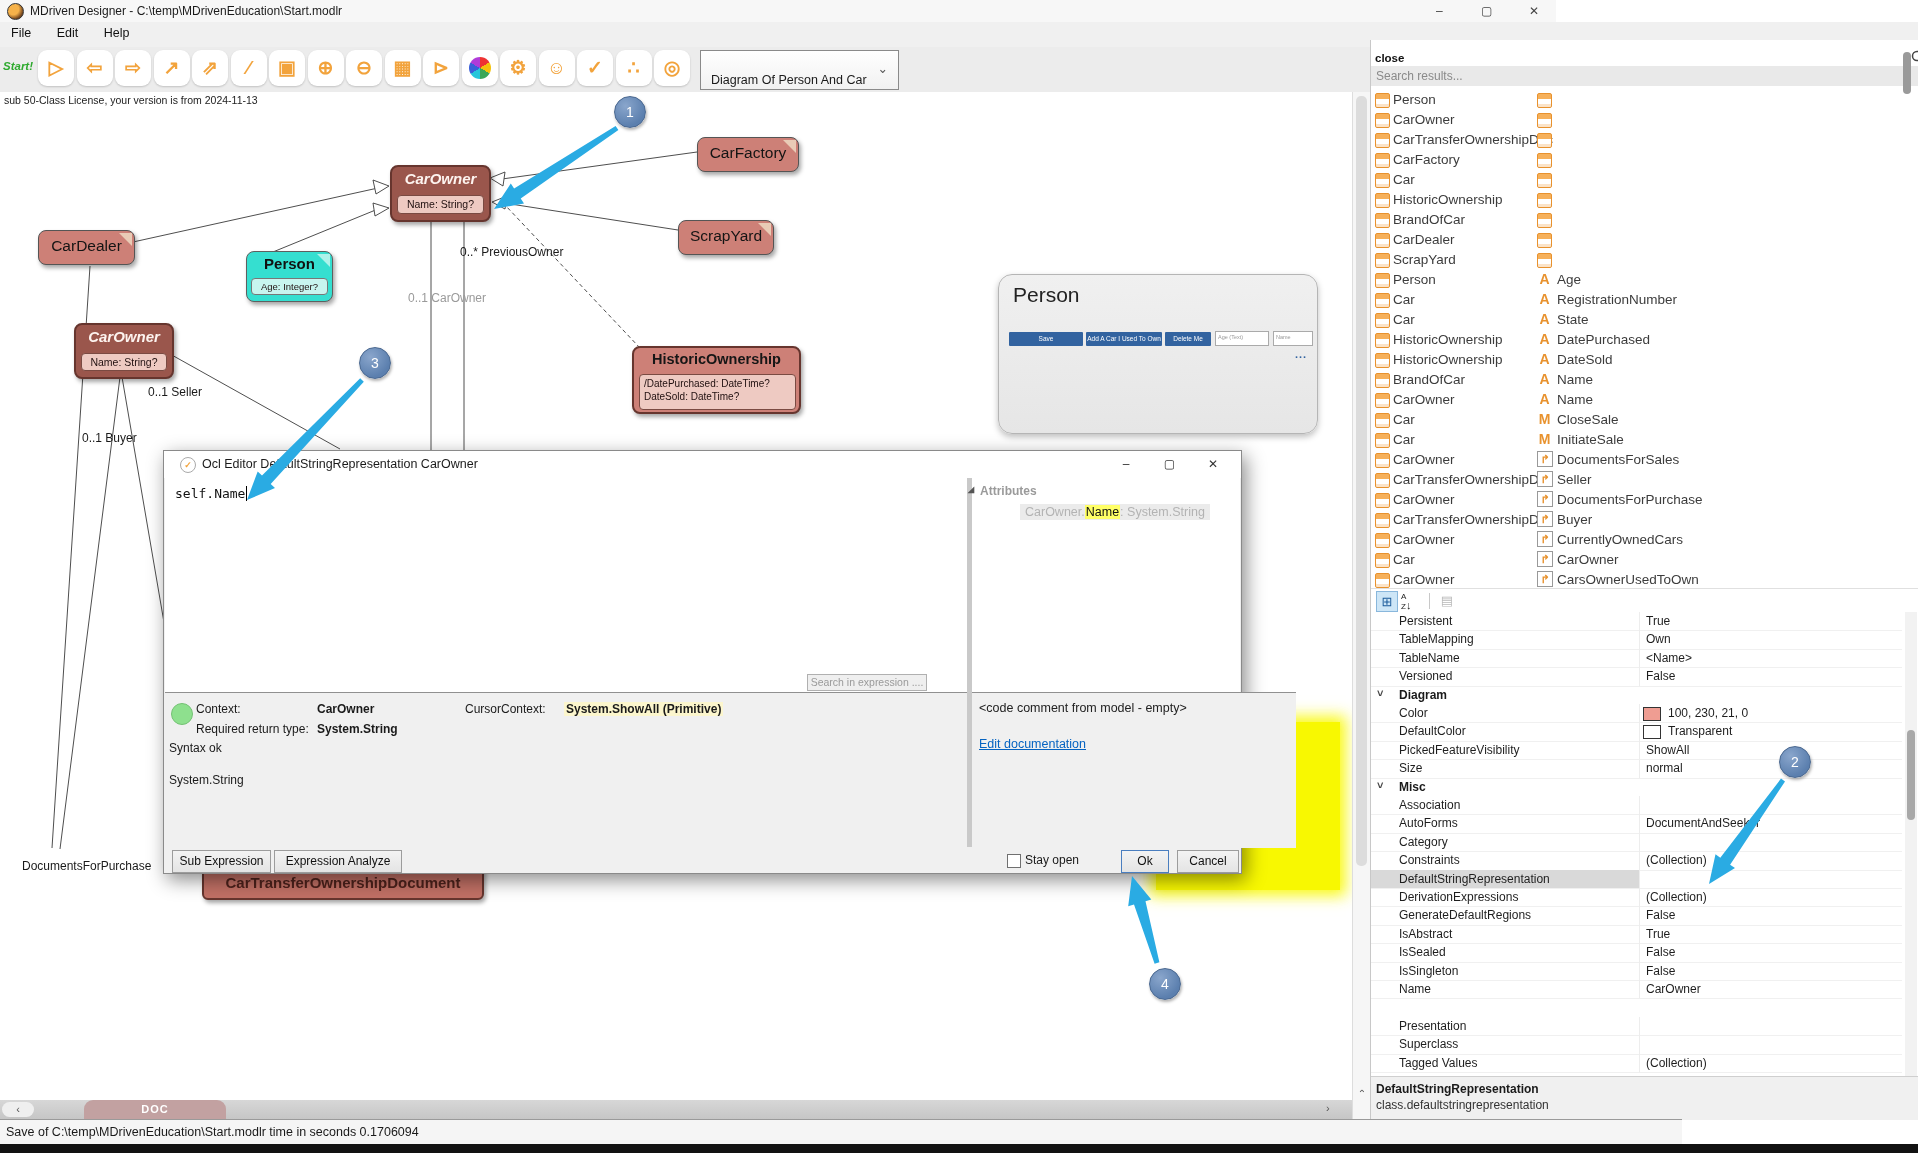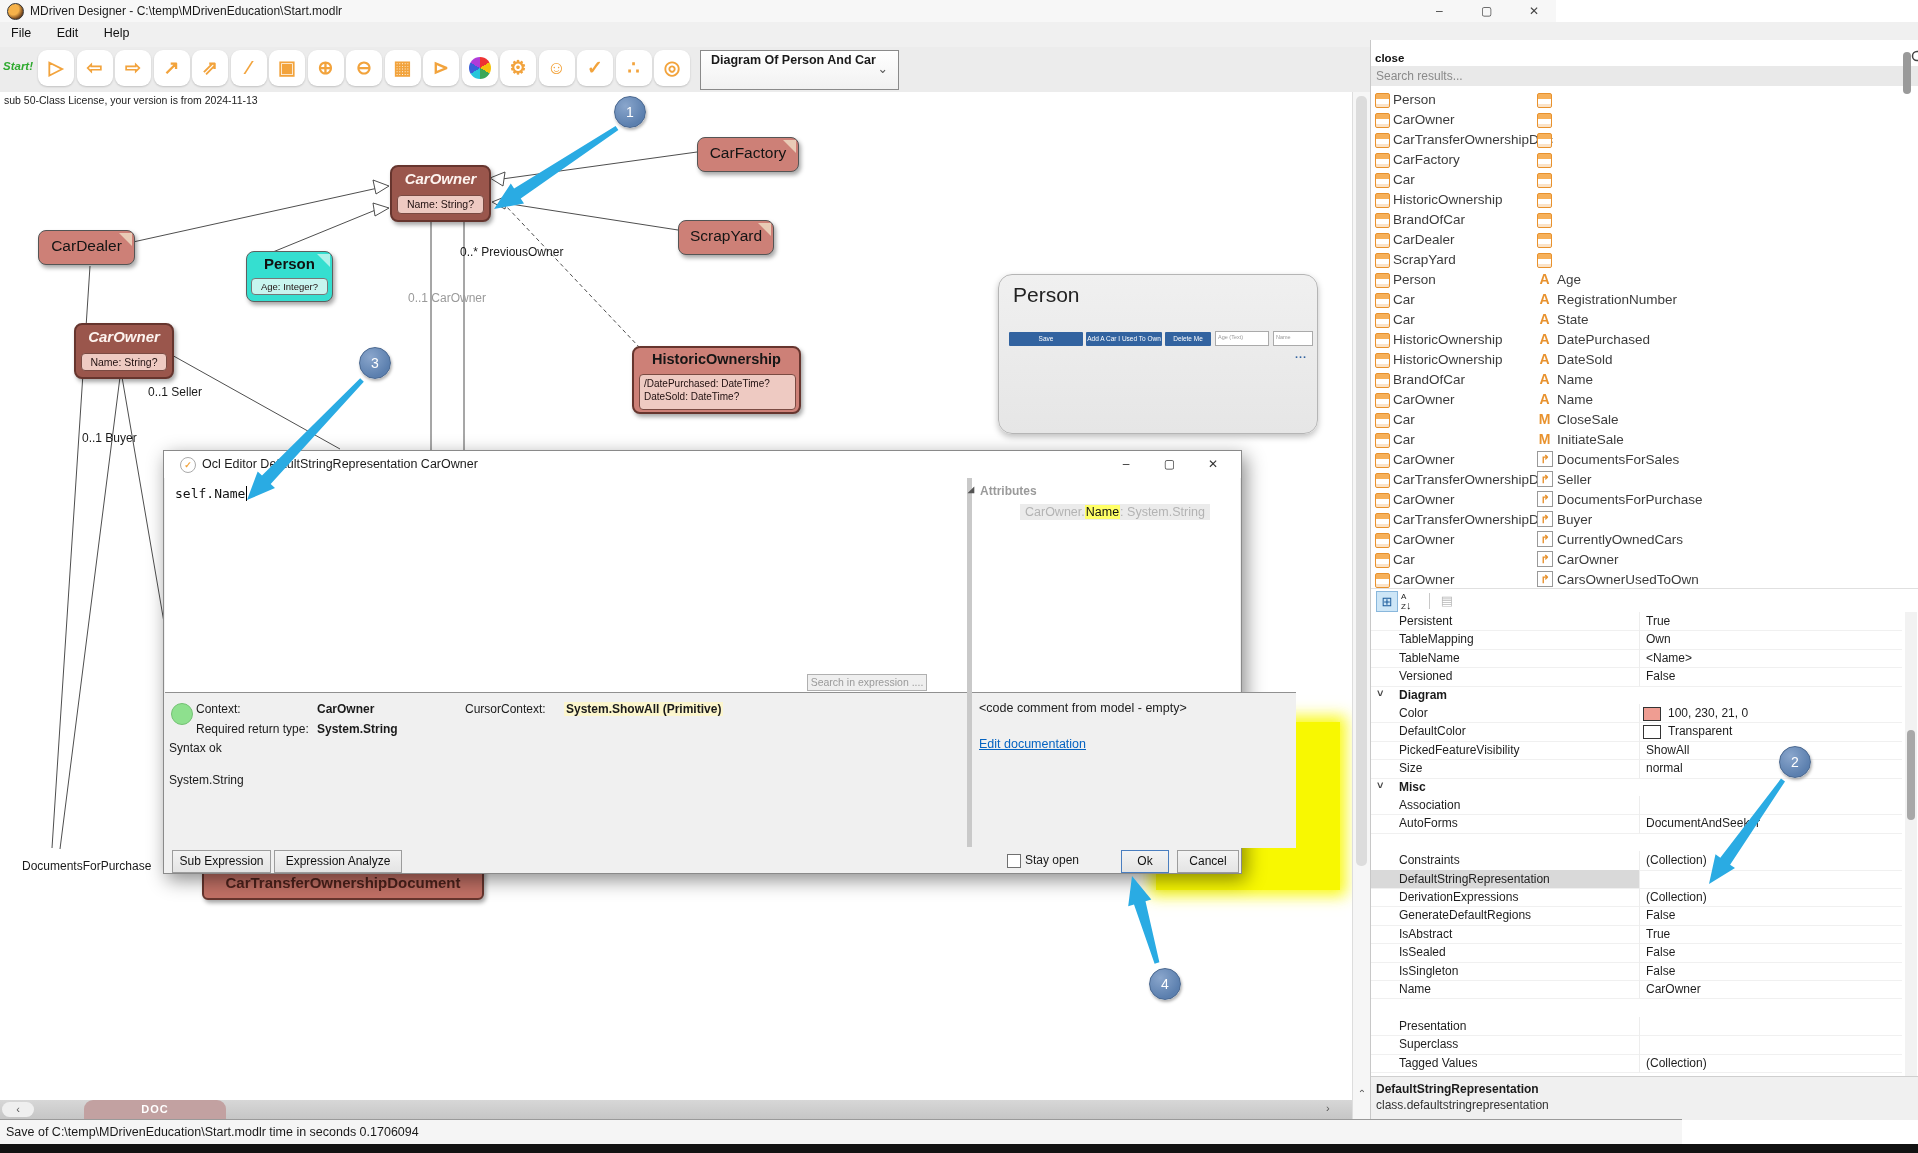--- a/index.html
+++ b/index.html
@@ -17,21 +17,21 @@
   .menu-item{display:inline-block;padding:4px 11px;color:#111;}
   #toolbar{left:0;top:47px;width:1370px;height:45px;background:#ececec;border-bottom:1px solid #e0e0e0;}
   #start-label{left:3px;top:13px;color:#2faa2f;font-weight:bold;font-size:11.5px;font-style:italic;}
   .tbtn{position:absolute;top:3px;width:36px;height:36px;background:#fff;border-radius:9px;
         box-shadow:0 1px 2px rgba(0,0,0,.18);text-align:center;line-height:36px;}
   .tbtn .glyph{color:#f2a33c;font-size:19px;font-weight:bold;}
   .tbtn .wheel{display:inline-block;width:22px;height:22px;margin-top:7px;border-radius:50%;
         background:conic-gradient(#e33 0 16%,#f4c20d 16% 33%,#3aa757 33% 50%,#25c6da 50% 66%,#3b5fd9 66% 83%,#b13bd9 83% 100%);}
   #diagram-select{left:700px;top:3px;width:197px;height:38px;background:linear-gradient(#ffffff,#f1f1f1);
         border:1px solid #8a8a8a;font-size:12.5px;}
-  #diagram-select .val{left:10px;top:2px;font-weight:bold;}
+  #diagram-select .val{left:10px;top:22px;}
   #diagram-select .chev{right:10px;top:10px;color:#555;}
   
   #canvas{left:0;top:92px;width:1352px;height:1008px;background:#fff;}
   #license{left:4px;top:2px;font-size:10.5px;color:#222;}
   svg{position:absolute;left:0;top:0;}
   .uml{position:absolute;border-radius:8px;box-shadow:2px 3px 4px rgba(0,0,0,.35);}
   .uml.simple{background:#cd8077;border:1px solid #555;text-align:center;}
   .uml.simple .nm{font-size:15.5px;color:#141414;margin-top:6px;}
   .fold{position:absolute;right:2px;top:2px;width:0;height:0;border-left:13px solid transparent;border-top:13px solid #e9cbb6;}
   .foldc{border-top-color:#aef2ea;}
@@ -543,20 +543,28 @@
           </div>
         </div>
         <div class="prow" style="top: 202.4px;">
           <div class="namecell">
             <span class="nm">AutoForms</span>
           </div>
           <div class="valcell">
             <span class="val">DocumentAndSeeker</span>
           </div>
         </div>
+        <div class="prow" style="top: 220.8px;">
+          <div class="namecell">
+            <span class="nm">Category</span>
+          </div>
+          <div class="valcell">
+            <span class="val"></span>
+          </div>
+        </div>
         <div class="prow" style="top: 239.2px;">
           <div class="namecell">
             <span class="nm">Constraints</span>
           </div>
           <div class="valcell">
             <span class="val">(Collection)</span>
           </div>
         </div>
         <div class="prow sel" style="top: 257.6px;">
           <div class="namecell">

